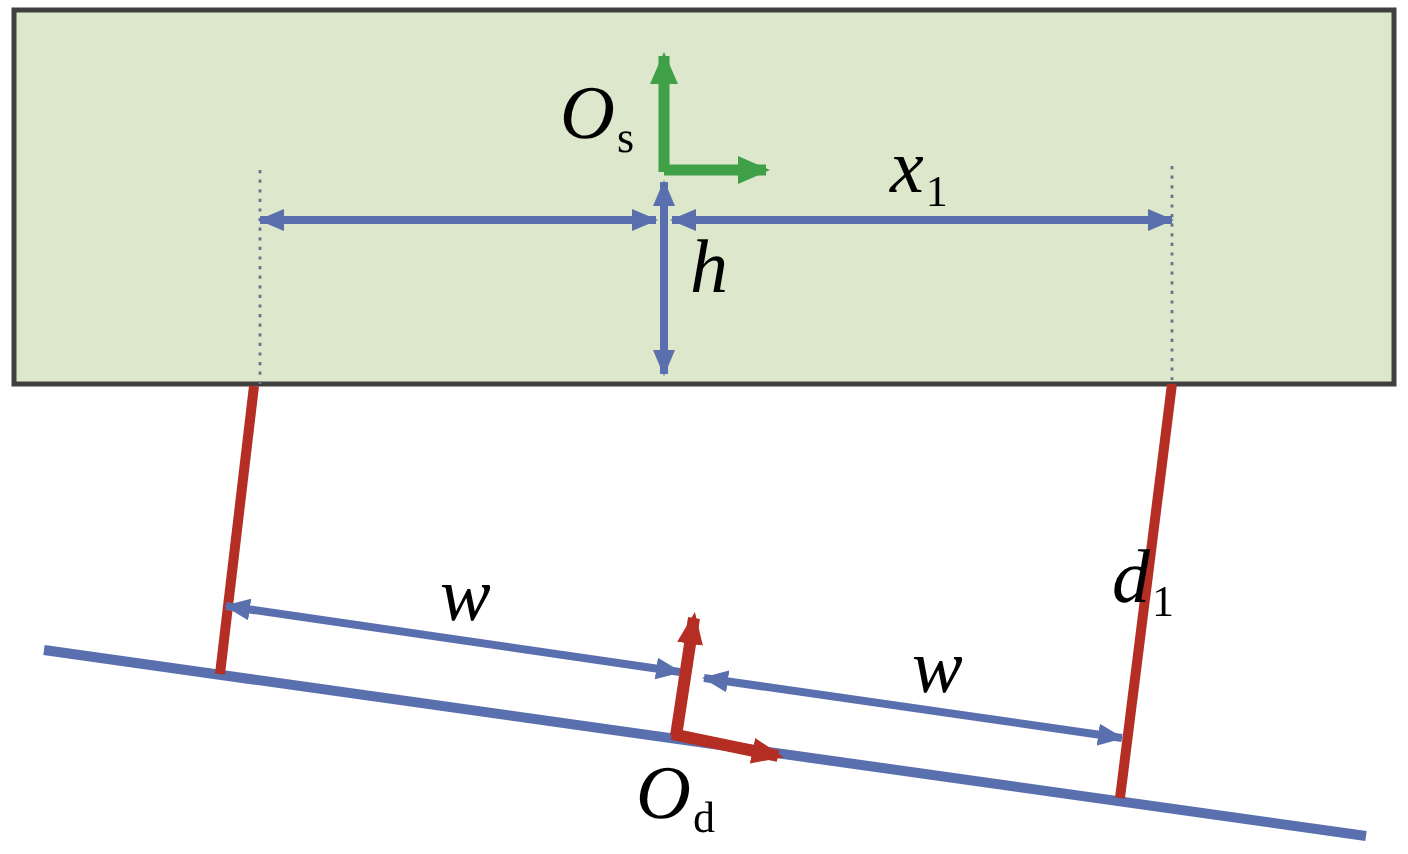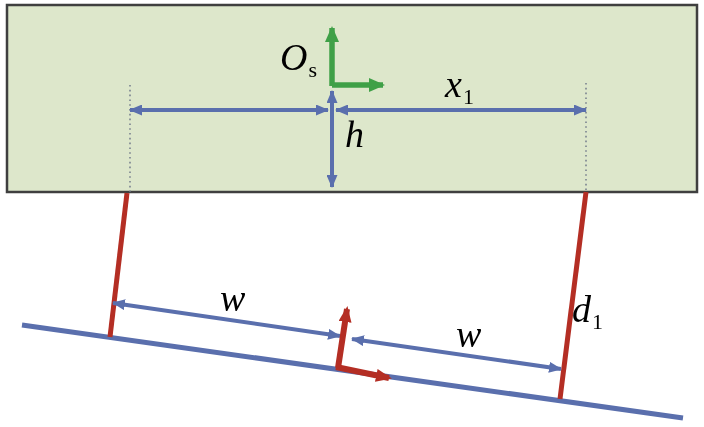--- a/index.html
+++ b/index.html
@@ -100,26 +100,29 @@
 
   <div class="lbl" style="left:445px; top:65px;">
     <span>x</span><span class="sub">1</span>
   </div>
 
   <div class="lbl" style="left:345px; top:115px;">
     <span>h</span>
   </div>
 
 
-  <div class="lbl" style="left:572px; top:270px;margin-top:20px;">
+  <div class="lbl" style="left:556px; top:270px;">
     <span>d</span><span class="sub">1</span>
   </div>
 
   <div class="lbl" style="left:220px; top:279px;">
     <span>w</span>
   </div>
 
   <div class="lbl" style="left:456px; top:315px;">
     <span>w</span>
   </div>
 
+  <div class="lbl" style="left:318px; top:378px;">
+    <span>O</span><span class="sub">d</span>
+  </div>
 
 </div>
 
 </body></html>

